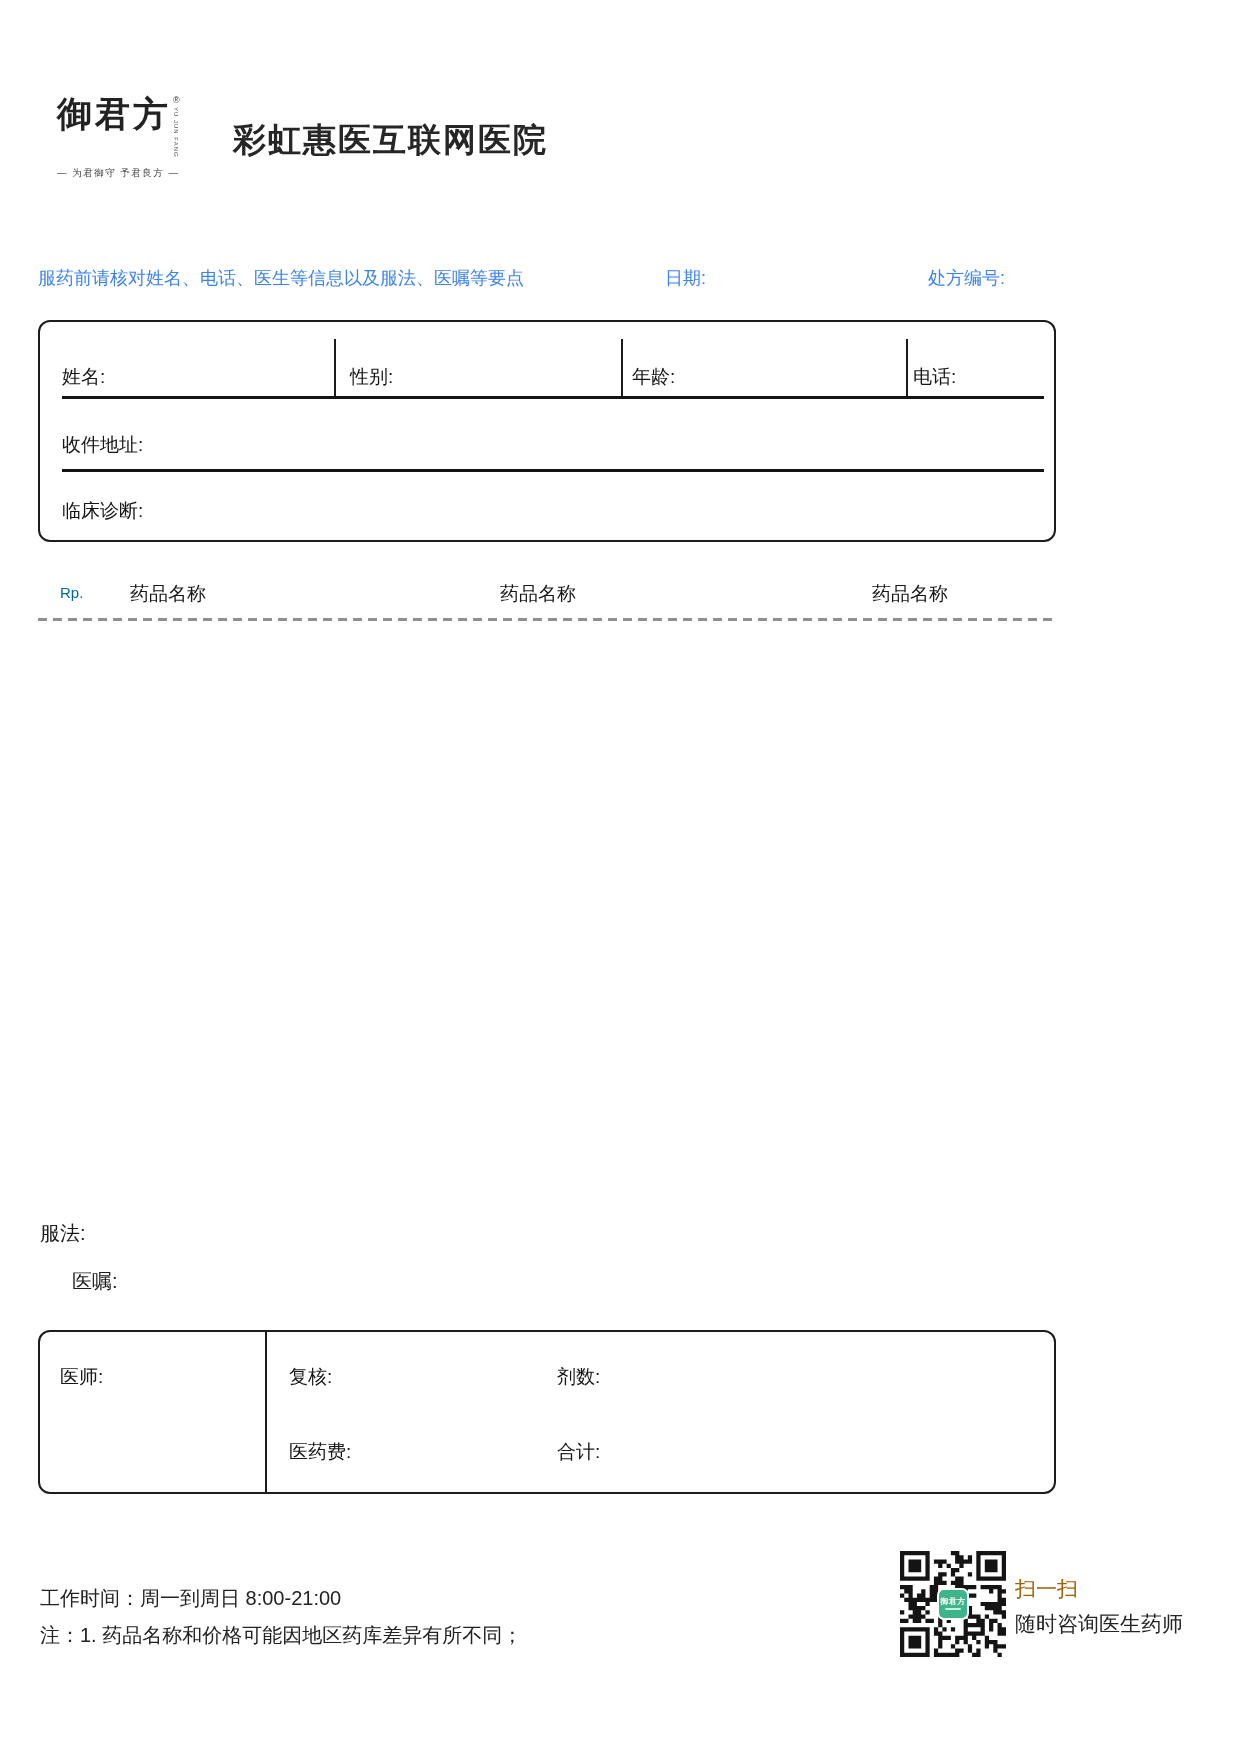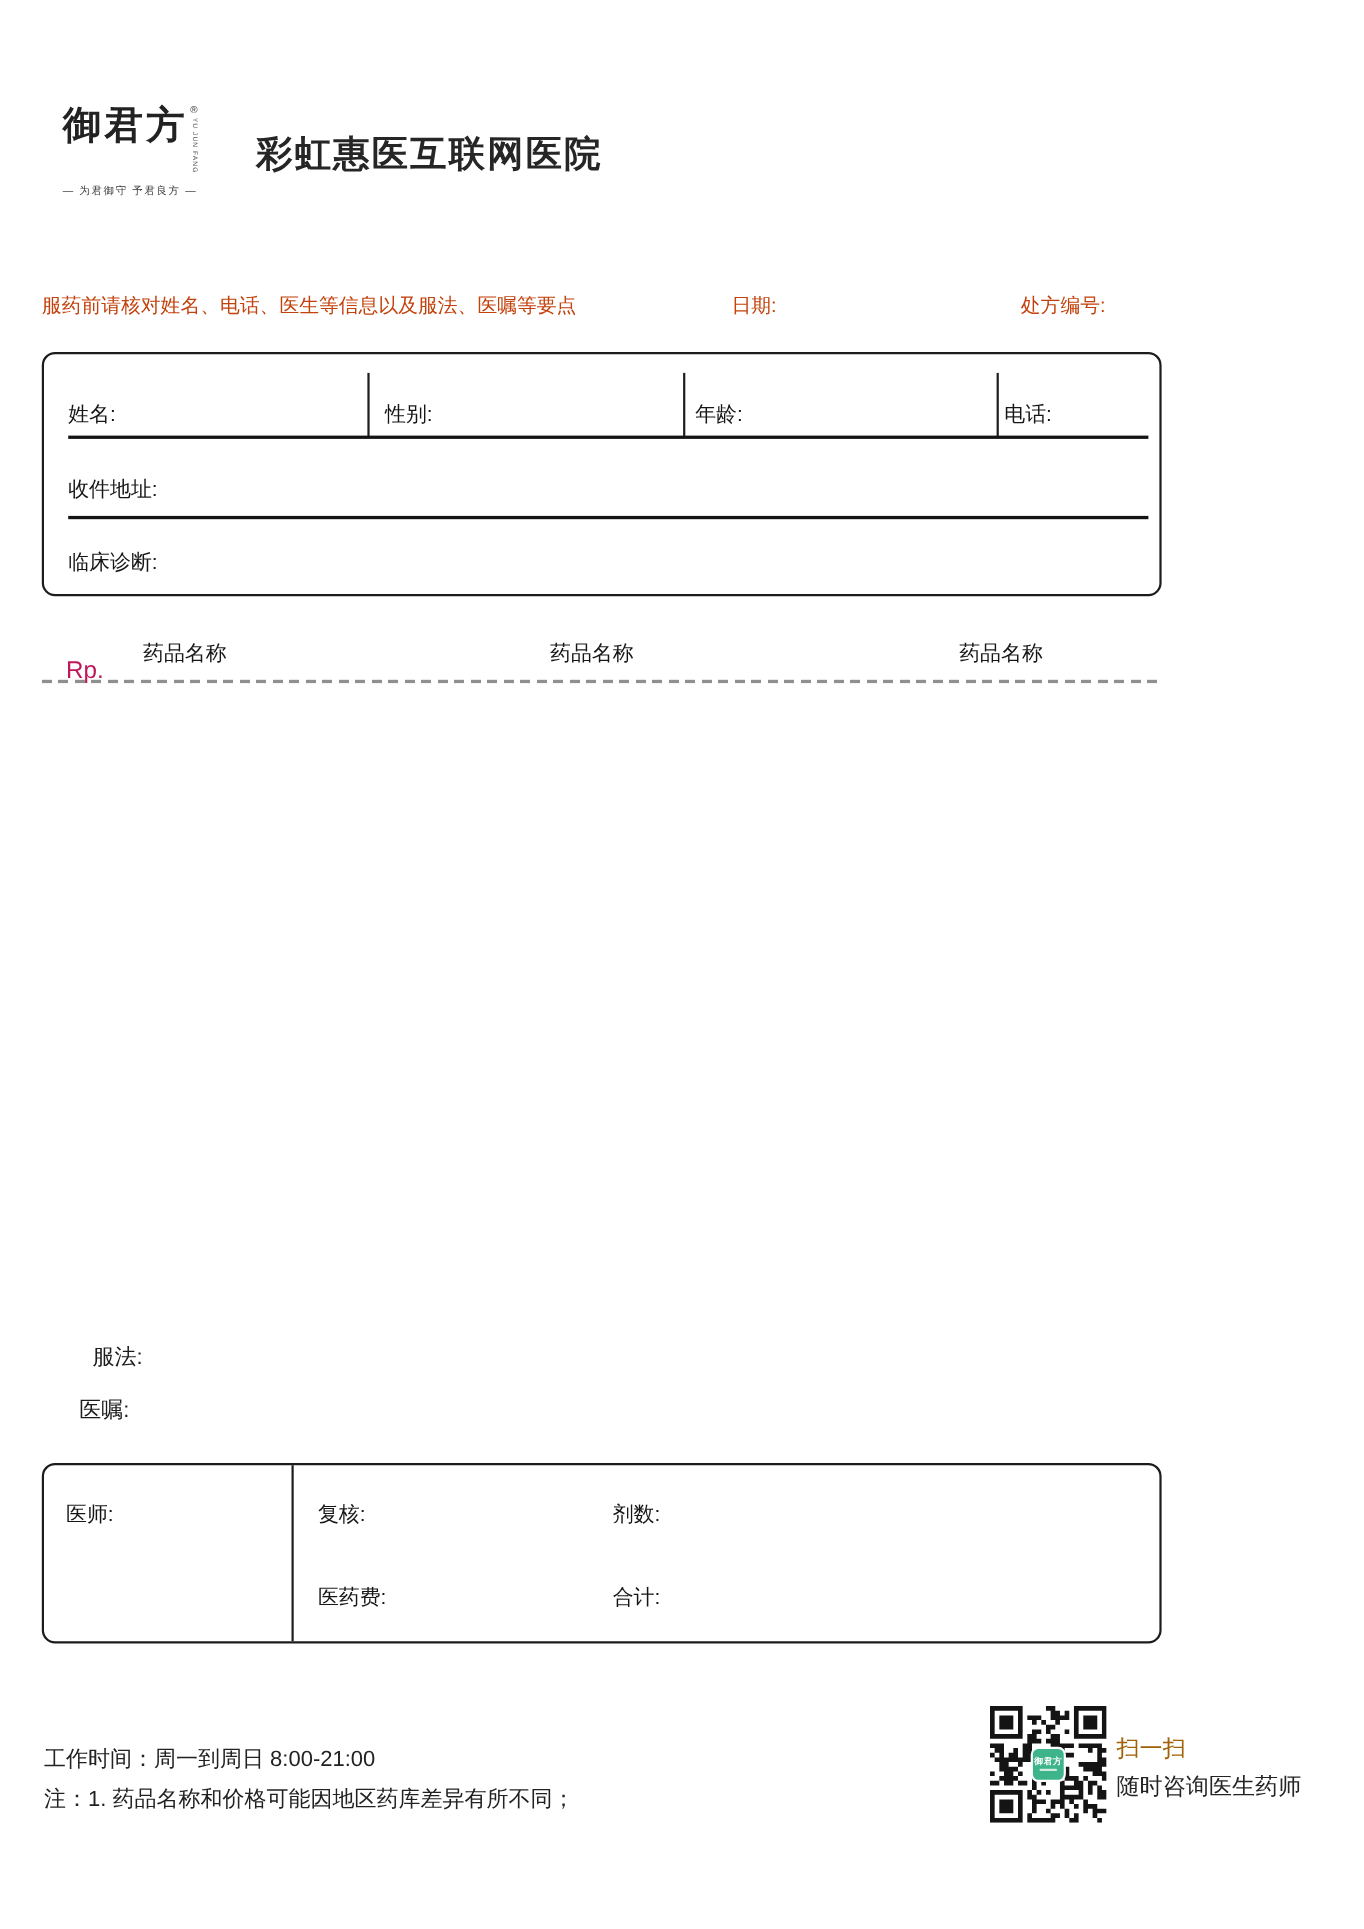--- a/index.html
+++ b/index.html
@@ -27,21 +27,21 @@
   }
   .tagline{
     margin-top:9px;font-size:9.5px;letter-spacing:1.5px;
     color:#3a3a3a;white-space:nowrap;width:112px;text-align:center;
   }
   .hospital-name{
     position:absolute;left:233px;top:118px;
     font-size:33px;font-weight:800;letter-spacing:2px;color:#262626;
   }
   
-  .note-line{position:absolute;top:266px;font-size:18px;color:#c2410c;white-space:nowrap;}
+  .note-line{position:absolute;top:266px;font-size:18px;color:#3b82f6;white-space:nowrap;}
   .note-instruction{left:38px;}
   .date-label{left:665px;}
   .rx-number-label{left:928px;}
   
   .patient-box{
     position:absolute;left:38px;top:320px;width:1018px;height:222px;
     border:2.5px solid #1c1c1c;border-radius:12px;box-sizing:border-box;
   }
   .pcell-label{position:absolute;font-size:19px;color:#161616;white-space:nowrap;}
   .lbl-name{left:22px;top:42px;}
@@ -51,31 +51,31 @@
   .vdiv{position:absolute;top:17px;height:58px;width:2px;background:#1c1c1c;}
   .vdiv1{left:294px;}
   .vdiv2{left:581px;}
   .vdiv3{left:866px;}
   .hline{position:absolute;left:22px;right:10px;height:3px;background:#141414;}
   .hline1{top:74px;}
   .hline2{top:147px;}
   .lbl-address{left:22px;top:110px;}
   .lbl-diagnosis{left:22px;top:176px;}
   
-  .rp-label{position:absolute;left:60px;top:596px;font-size:22px;color:#be185d;}
+  .rp-label{position:absolute;left:60px;top:584px;font-size:15px;color:#0369a1;}
   .drug-col{position:absolute;top:581px;font-size:19px;color:#161616;white-space:nowrap;}
   .drug-col-1{left:130px;}
   .drug-col-2{left:500px;}
   .drug-col-3{left:872px;}
   .dashed-line{
     position:absolute;left:38px;top:618px;width:1019px;height:3px;
     background:repeating-linear-gradient(90deg,#8f8f8f 0 9px,transparent 9px 15px);
   }
   
-  .usage-label{position:absolute;left:40px;top:1220px;font-size:20px;color:#1c1c1c;margin-left:44px;}
+  .usage-label{position:absolute;left:40px;top:1220px;font-size:20px;color:#1c1c1c;}
   .advice-label{position:absolute;left:24px;top:1268px;font-size:20px;color:#1c1c1c;margin-left:48px;}
   
   .sign-box{
     position:absolute;left:38px;top:1330px;width:1018px;height:164px;
     border:2.5px solid #1c1c1c;border-radius:12px;box-sizing:border-box;padding-left:40px;
   }
   .sign-vdiv{position:absolute;left:225px;top:0;bottom:0;width:2px;background:#1c1c1c;}
   .slbl{position:absolute;font-size:19px;color:#161616;white-space:nowrap;}
   .lbl-physician{left:20px;top:32px;}
   .lbl-review{left:249px;top:32px;}

